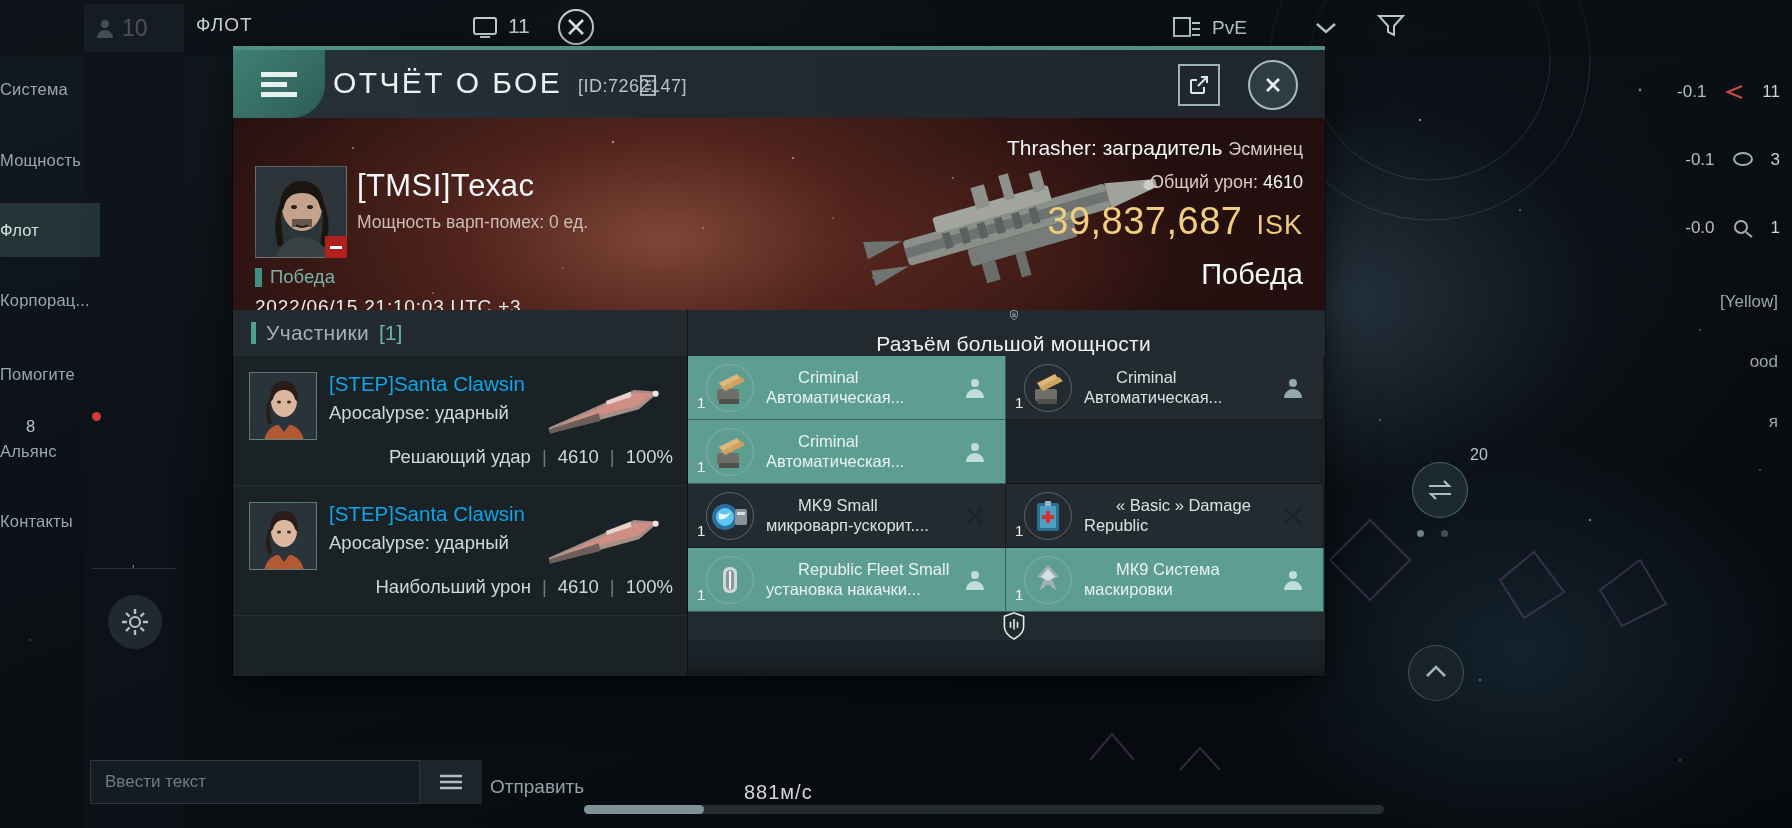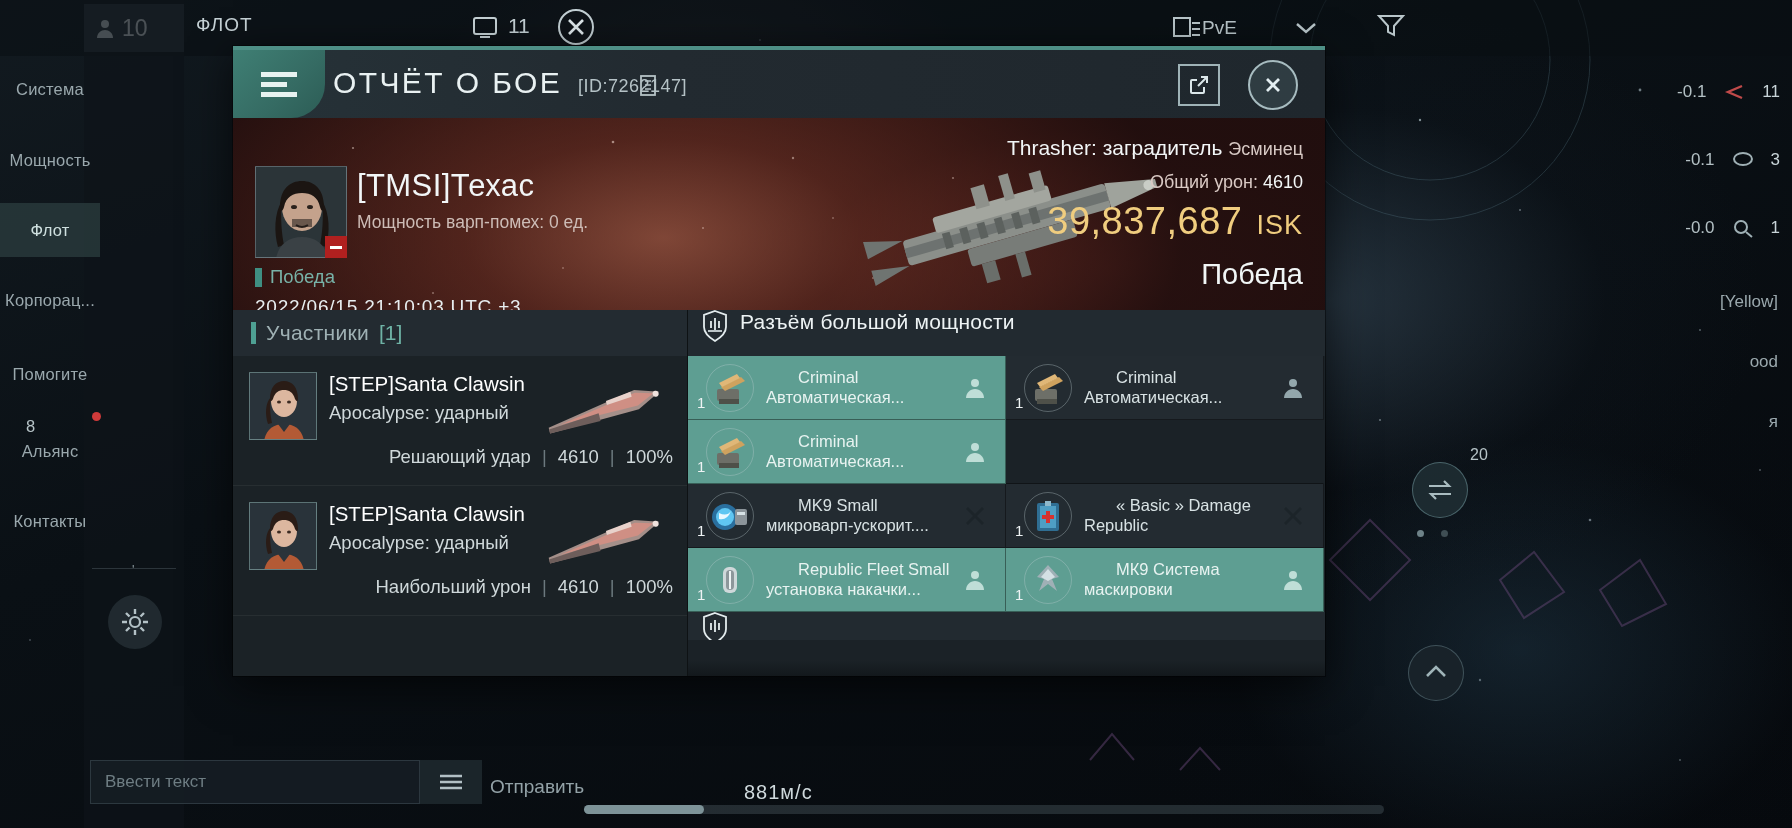--- a/index.html
+++ b/index.html
@@ -24,42 +24,42 @@
   }
   .bg-stars { position: absolute; inset: 0; opacity: .85; }
 
   
   .left-rail {
     position: absolute; left: 84px; top: 0; width: 100px; height: 828px;
     background: rgba(14,20,25,0.72);
   }
   .rail-item {
     position: absolute; left: 0; width: 100px; height: 54px;
-    display: flex; align-items: center; justify-content: center;
+    display: flex; align-items: center; justify-content: flex-start;
     color: #9aa8ad; font-size: 16.5px; letter-spacing: .2px;
   }
   .rail-item.active { background: rgba(42,60,62,0.78); color: #cfe0df; }
   .rail-dot { position: absolute; width: 9px; height: 9px; border-radius: 50%; background: #d03a3a; }
 
   .topbar {
     position: absolute; left: 0; top: 0; width: 1792px; height: 56px;
     background: rgba(10,15,19,0.55);
   }
   .top-pill {
     position: absolute; left: 84px; top: 4px; width: 100px; height: 48px;
     background: rgba(48,60,64,0.85);
     display: flex; align-items: center; gap: 6px; padding-left: 10px;
     color: #e6eef0; font-size: 23px; text-align: center;
   }
   .top-label { position: absolute; left: 196px; top: 14px; color: #c6d2d6; font-size: 19px; letter-spacing: 1px; }
   .top-count { position: absolute; left: 475px; top: 14px; color: #c6d2d6; font-size: 21px; }
   .top-screen-ico { position: absolute; left: 473px; top: 16px; }
   .top-x { position: absolute; left: 557px; top: 8px; width: 38px; height: 38px; }
 
-  .pve-box { position: absolute; left: 1172px; top: 6px; width: 190px; height: 44px; display: flex; align-items: center; gap: 0; color: #b9c6ca; font-size: 19px; }
+  .pve-box { position: absolute; left: 1172px; top: 6px; width: 190px; height: 44px; display: flex; align-items: center; gap: 10px; color: #b9c6ca; font-size: 19px; }
   .filter-ico { position: absolute; left: 1376px; top: 12px; }
 
   .right-hud { position: absolute; right: 0; top: 60px; width: 340px; height: 420px; color: #96a4a8; font-size: 17px; }
   .hud-row { position: absolute; right: 12px; display: flex; align-items: center; gap: 16px; }
   .hud-val { color: #b3c0c4; font-size: 17px; }
   .hud-num { color: #c8d4d8; font-size: 17px; }
 
   .bottomchat {
     position: absolute; left: 84px; bottom: 0; width: 1708px; height: 90px;
   }
@@ -188,28 +188,28 @@
   .sec-bar { width: 5px; height: 22px; background: #4ea093; }
   .sec-title { color: #9fb1b4; font-size: 21px; letter-spacing: .3px; }
   .sec-count { color: #6fb3a6; font-size: 21px; }
 
   .pilot-row { position: relative; height: 130px; border-bottom: 1px solid rgba(255,255,255,0.055); }
   .pr-portrait {
     position: absolute; left: 16px; top: 16px; width: 68px; height: 68px;
     background: linear-gradient(160deg, #3a464c, #1e252a);
     border: 1px solid rgba(150,190,188,0.5); overflow: hidden;
   }
-  .pr-name { position: absolute; left: 96px; top: 16px; color: #ffffff; font-size: 20.5px; }
+  .pr-name { position: absolute; left: 96px; top: 16px; color: #0ea5e9; font-size: 20.5px; }
   .pr-ship { position: absolute; left: 96px; top: 46px; color: #cfd8da; font-size: 18.5px; }
   .pr-art { position: absolute; left: 305px; top: 28px; width: 130px; height: 52px; }
   .pr-stats { position: absolute; right: 14px; top: 90px; display: flex; align-items: center; gap: 0; color: #cfd8da; font-size: 18.5px; }
   .pr-stats .sep { color: #6c797e; margin: 0 11px; }
 
   
-  .mod-head { height: 46px; display: flex; gap: 12px; padding-left: 14px; background: #222a30; }
+  .mod-head { height: 46px; display: flex; align-items: center; gap: 12px; padding-left: 14px; background: #222a30; flex-direction: column; }
   .shield-ico { width: 26px; height: 32px; }
   .mod-head-title { color: #edf3f4; font-size: 21px; letter-spacing: .2px; }
 
   .mod-grid { display: flex; flex-wrap: wrap; }
   .mod-cell {
     width: 318px; height: 64px; position: relative;
     display: flex; align-items: center;
     background: #232b31;
     border-right: 1px solid rgba(0,0,0,0.4);
     border-bottom: 1px solid rgba(0,0,0,0.4);

